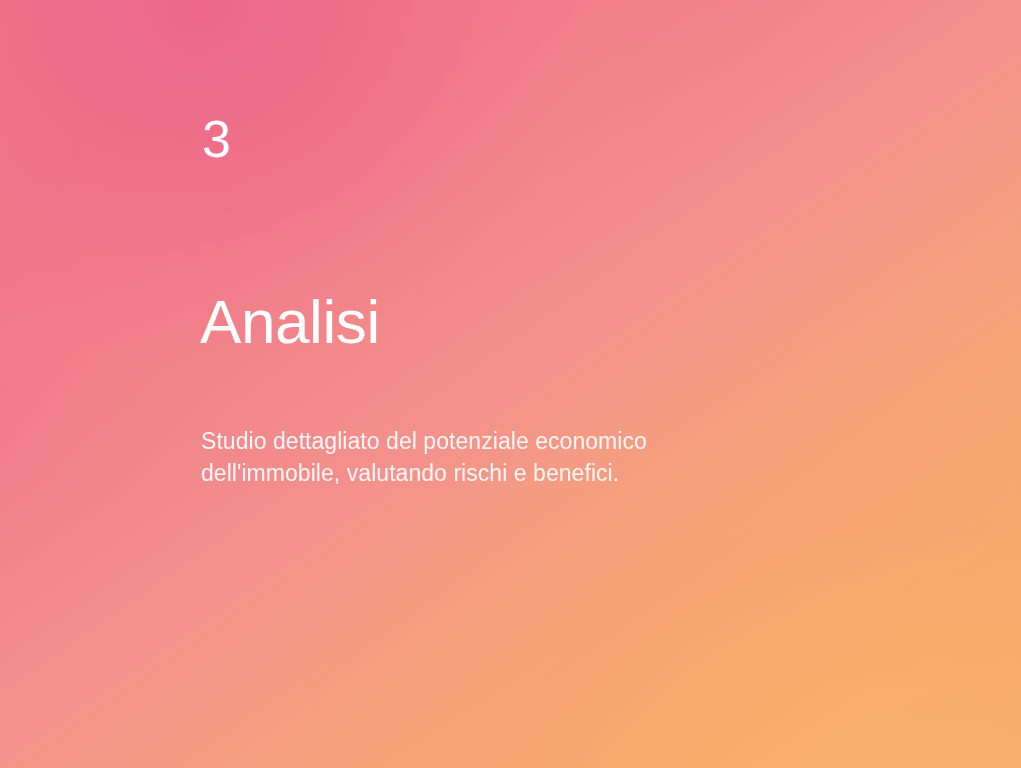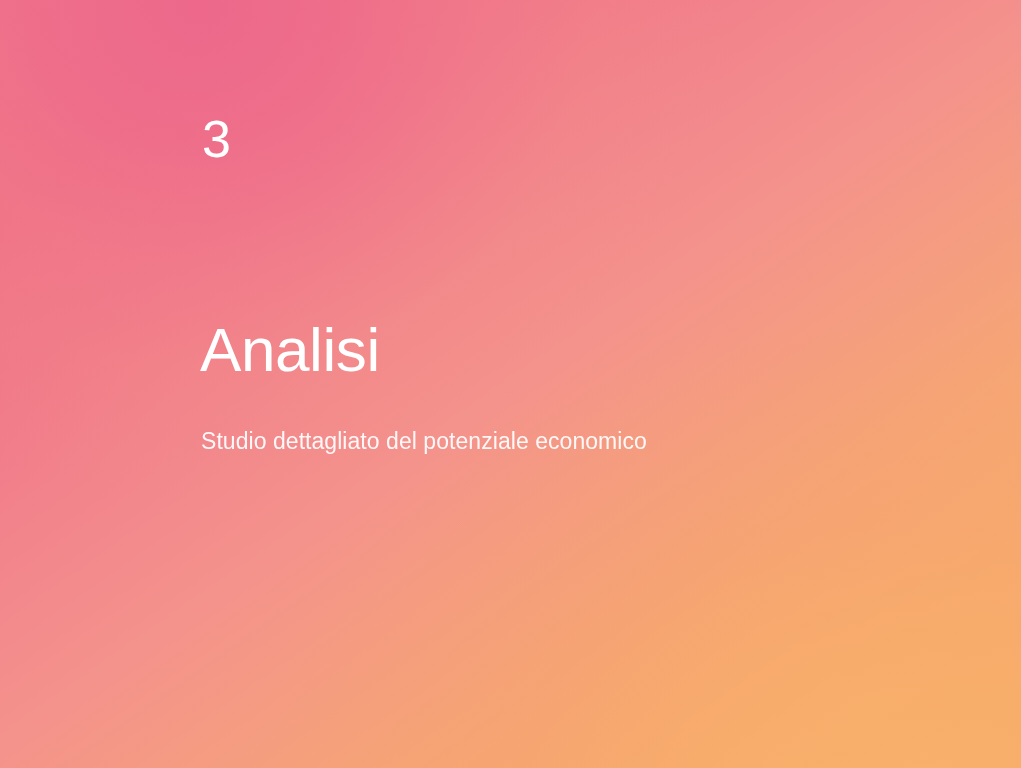--- a/index.html
+++ b/index.html
@@ -98,21 +98,20 @@
     font-size: 62px;
     line-height: 68px;
     font-weight: 300;
     color: #ffffff;
     letter-spacing: -0.4px;
     white-space: nowrap;
   }
 
   .title-line {
     display: block;
-    margin-top: 28px;
   }
 
   .subtitle {
     position: absolute;
     left: 1px;
     top: 425px;
     font-size: 23px;
     line-height: 32px;
     font-weight: 300;
     color: rgba(255, 255, 255, 0.93);
@@ -132,16 +131,17 @@
   <div class="content">
 
     <div class="section-number">3</div>
 
     <h1 class="title">
       <span class="title-line">Analisi</span>
     </h1>
 
     <div class="subtitle">
       <span class="subtitle-line">Studio dettagliato del potenziale economico</span>
+      <span class="subtitle-line">dell'immobile, valutando rischi e benefici.</span>
     </div>
 
   </div>
 </div>
 
 </body></html>

